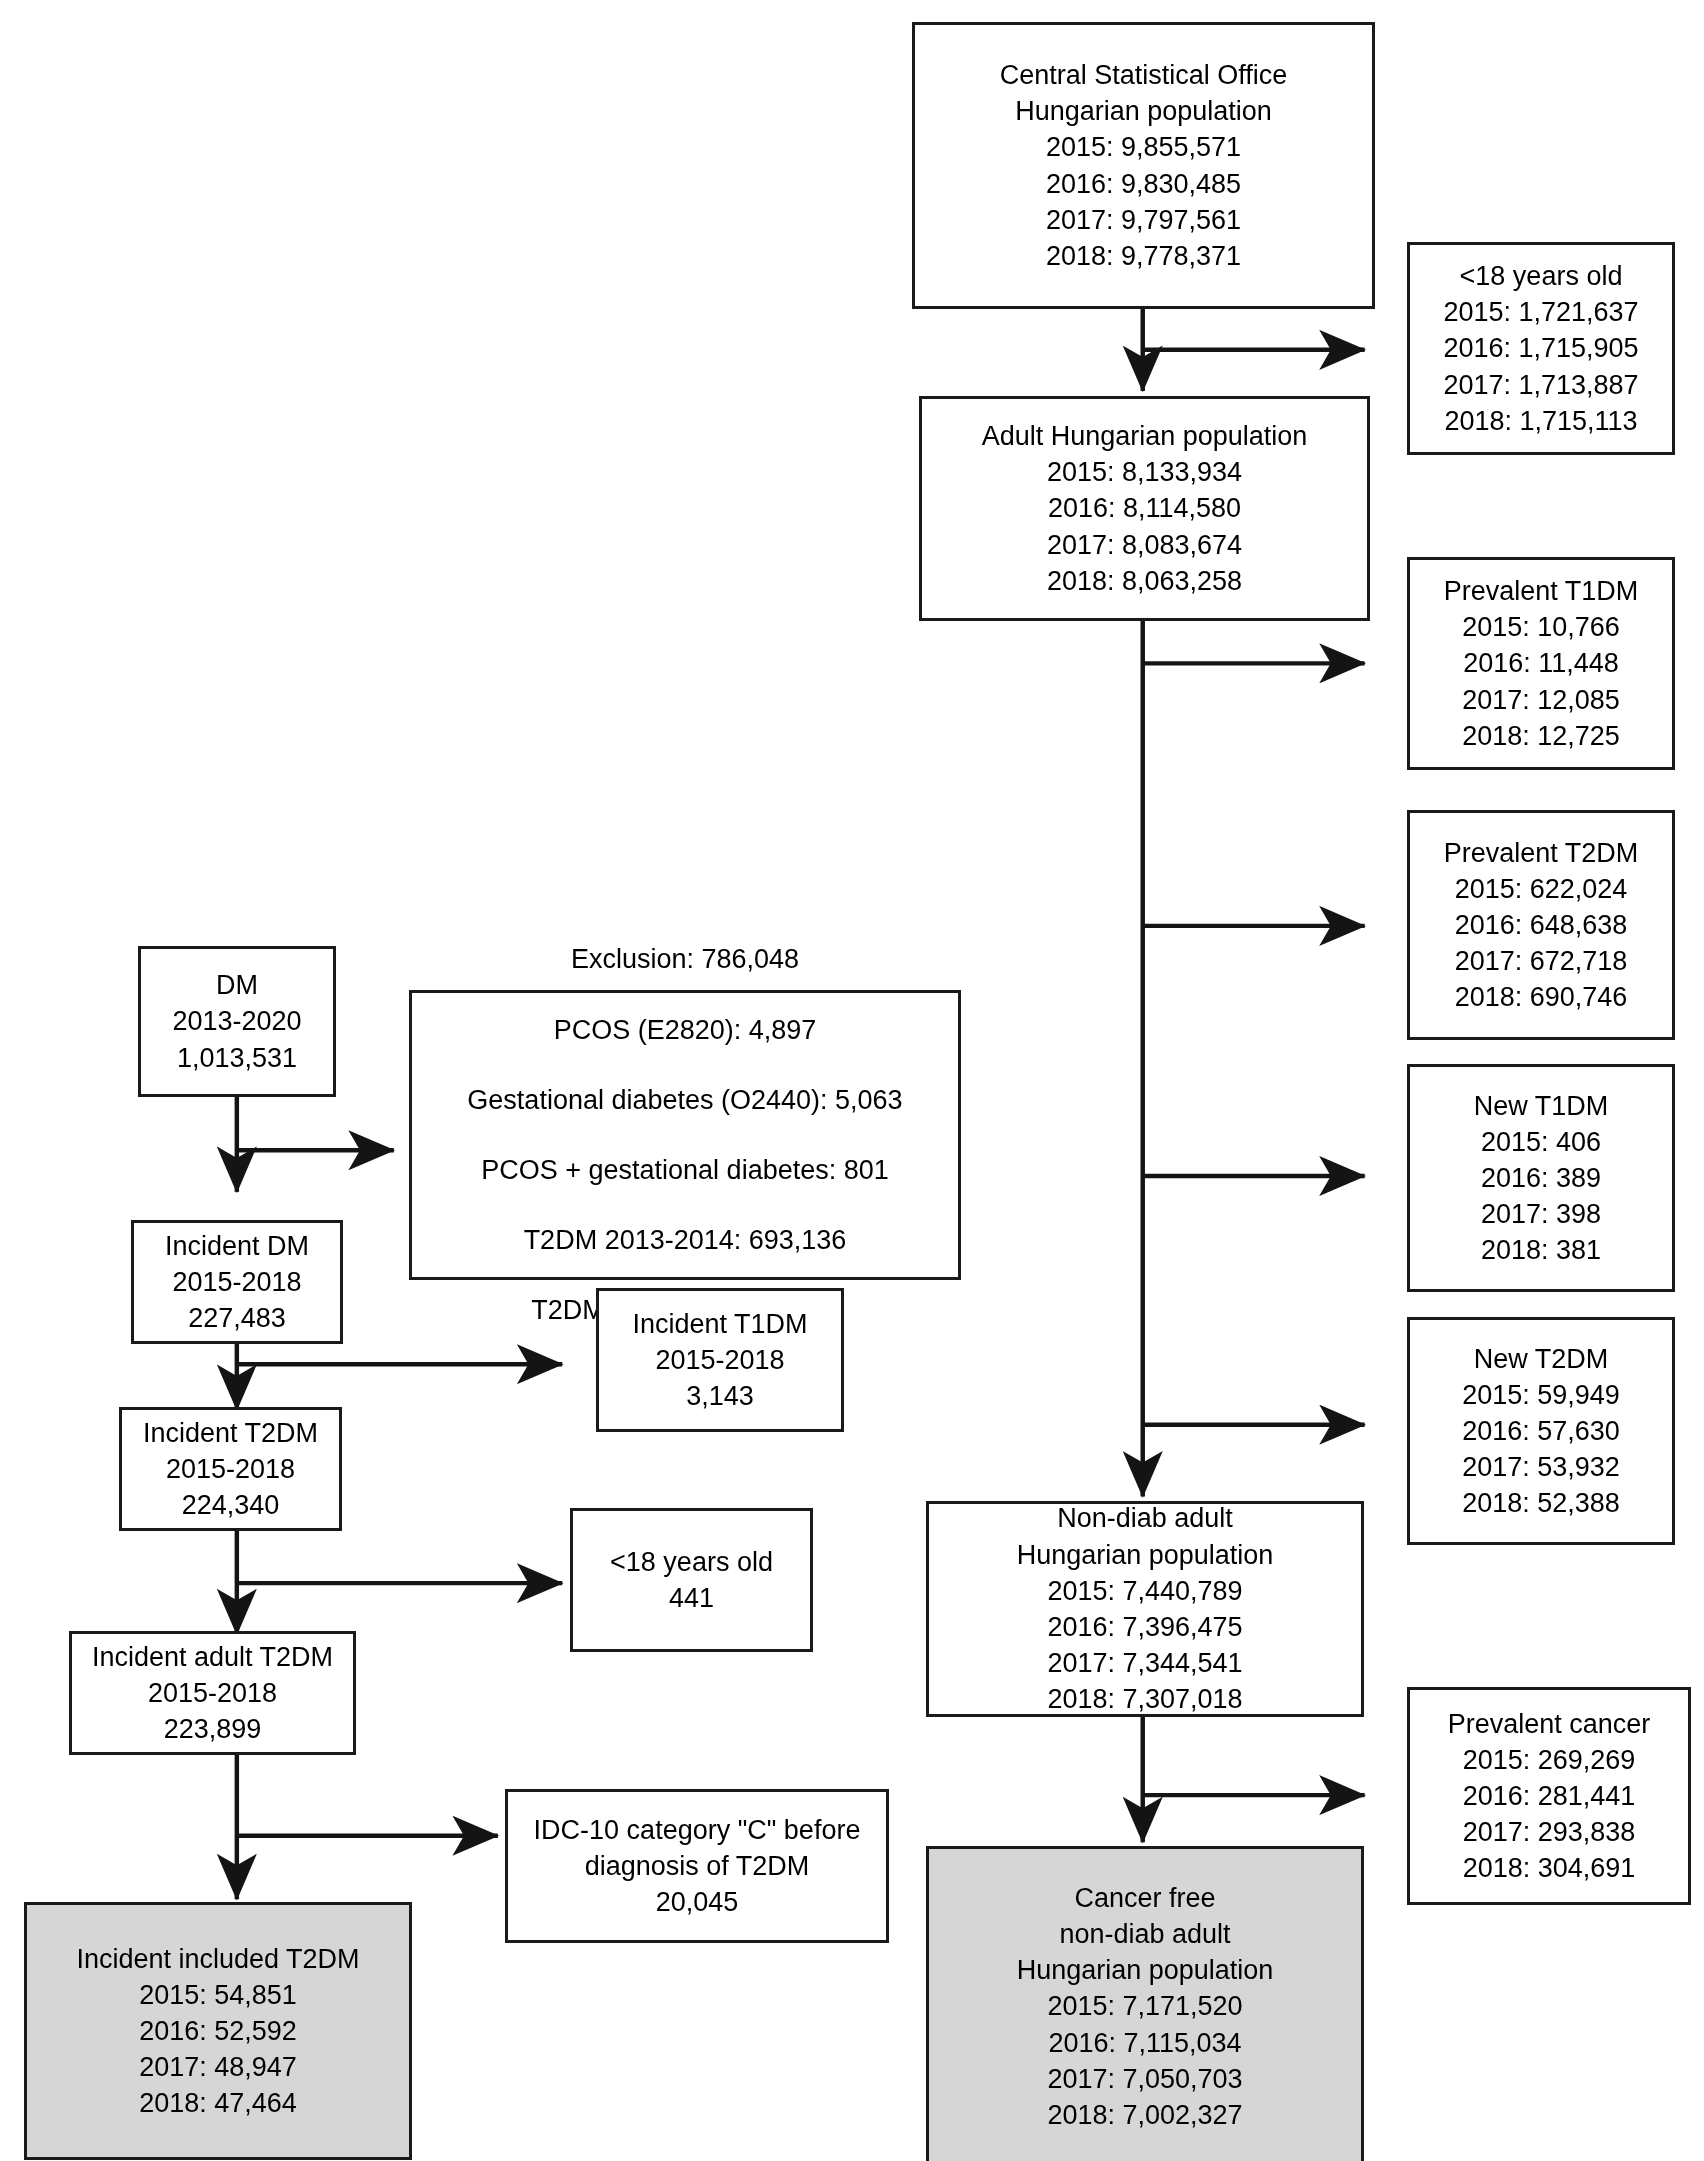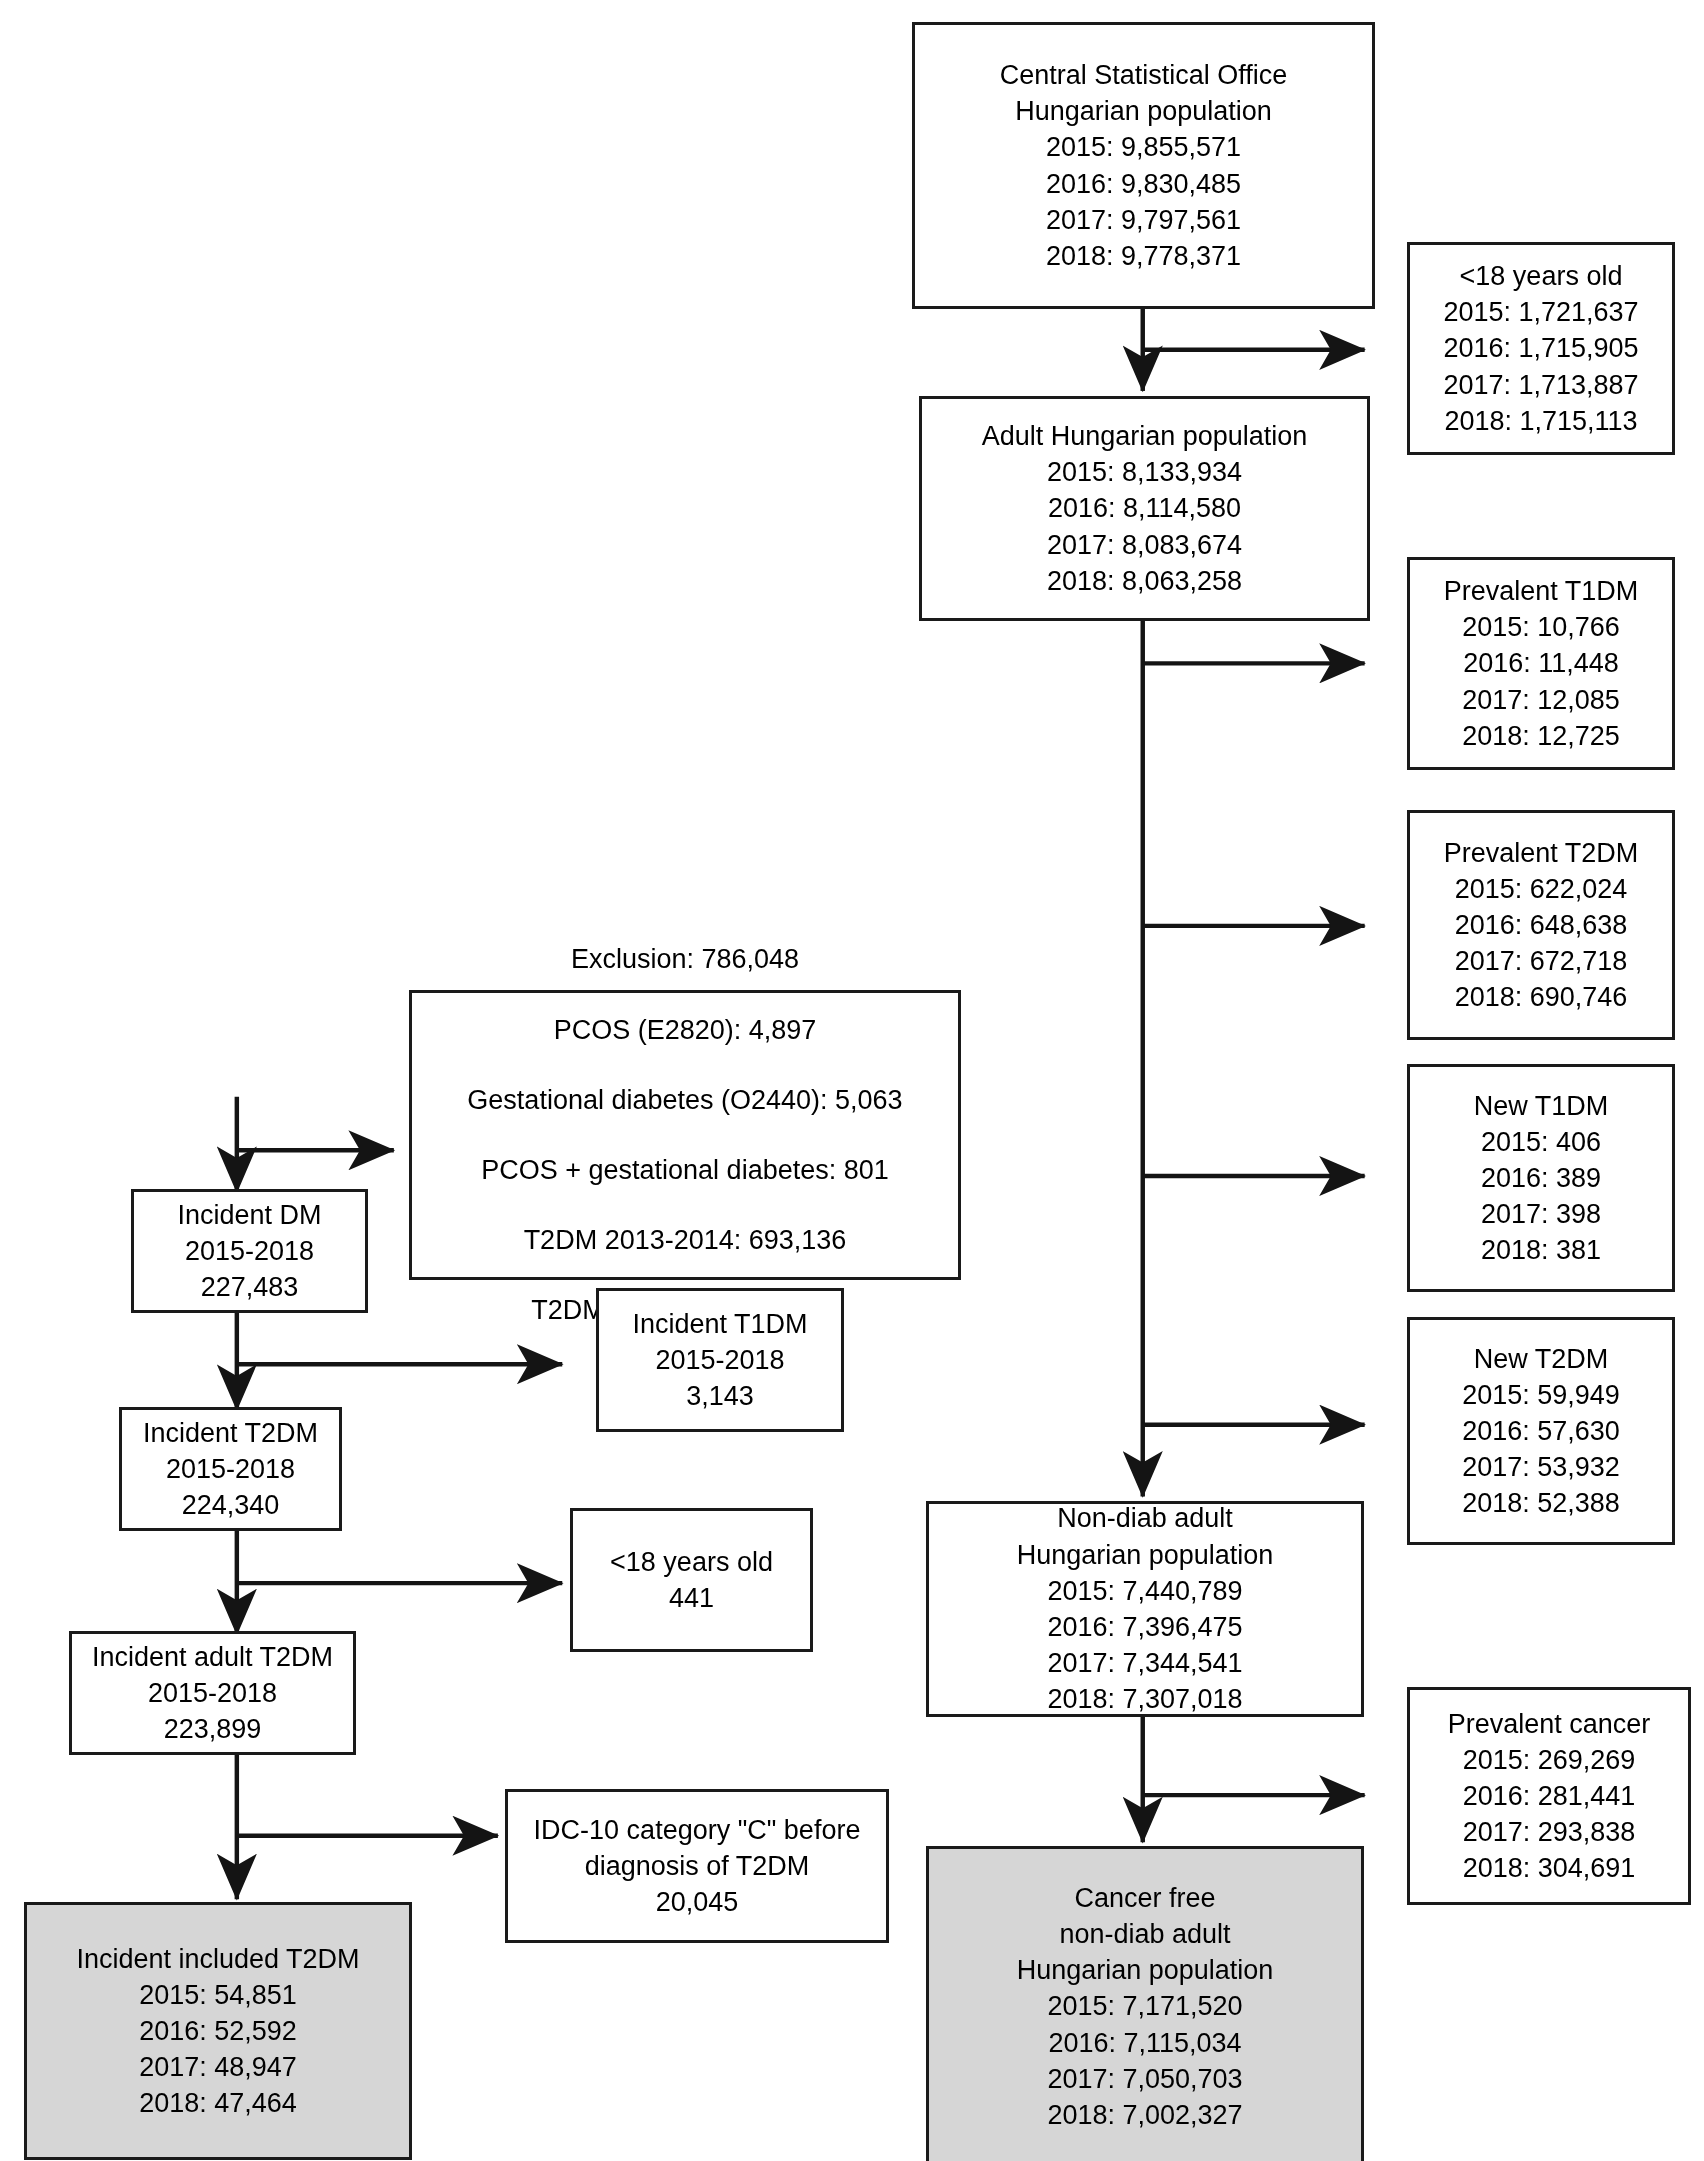--- a/index.html
+++ b/index.html
@@ -140,31 +140,36 @@
   <div class="node shaded" style="left:926px; top:1829px; width:438px; height:321px;">
     <span class="ln">Cancer free</span>
     <span class="ln">non-diab adult</span>
     <span class="ln">Hungarian population</span>
     <span class="ln">2015: 7,171,520</span>
     <span class="ln">2016: 7,115,034</span>
     <span class="ln">2017: 7,050,703</span>
     <span class="ln">2018: 7,002,327</span>
   </div>
 
+  <div class="node" style="left:138px; top:929px; width:198px; height:151px;">
+    <span class="ln">DM</span>
+    <span class="ln">2013-2020</span>
+    <span class="ln">1,013,531</span>
+  </div>
 
   <div class="node" style="left:409px; top:973px; width:552px; height:290px;gap:34px;">
     <span class="ln">Exclusion: 786,048</span>
     <span class="ln">PCOS (E2820): 4,897</span>
     <span class="ln">Gestational diabetes (O2440): 5,063</span>
     <span class="ln">PCOS + gestational diabetes: 801</span>
     <span class="ln">T2DM 2013-2014: 693,136</span>
     <span class="ln">T2DM 2019-2020: 82,151</span>
   </div>
 
-  <div class="node" style="left:131px; top:1172px; width:237px; height:124px;">
+  <div class="node" style="left:131px; top:1203px; width:212px; height:124px;">
     <span class="ln">Incident DM</span>
     <span class="ln">2015-2018</span>
     <span class="ln">227,483</span>
   </div>
 
   <div class="node" style="left:596px; top:1271px; width:248px; height:144px;">
     <span class="ln">Incident T1DM</span>
     <span class="ln">2015-2018</span>
     <span class="ln">3,143</span>
   </div>

